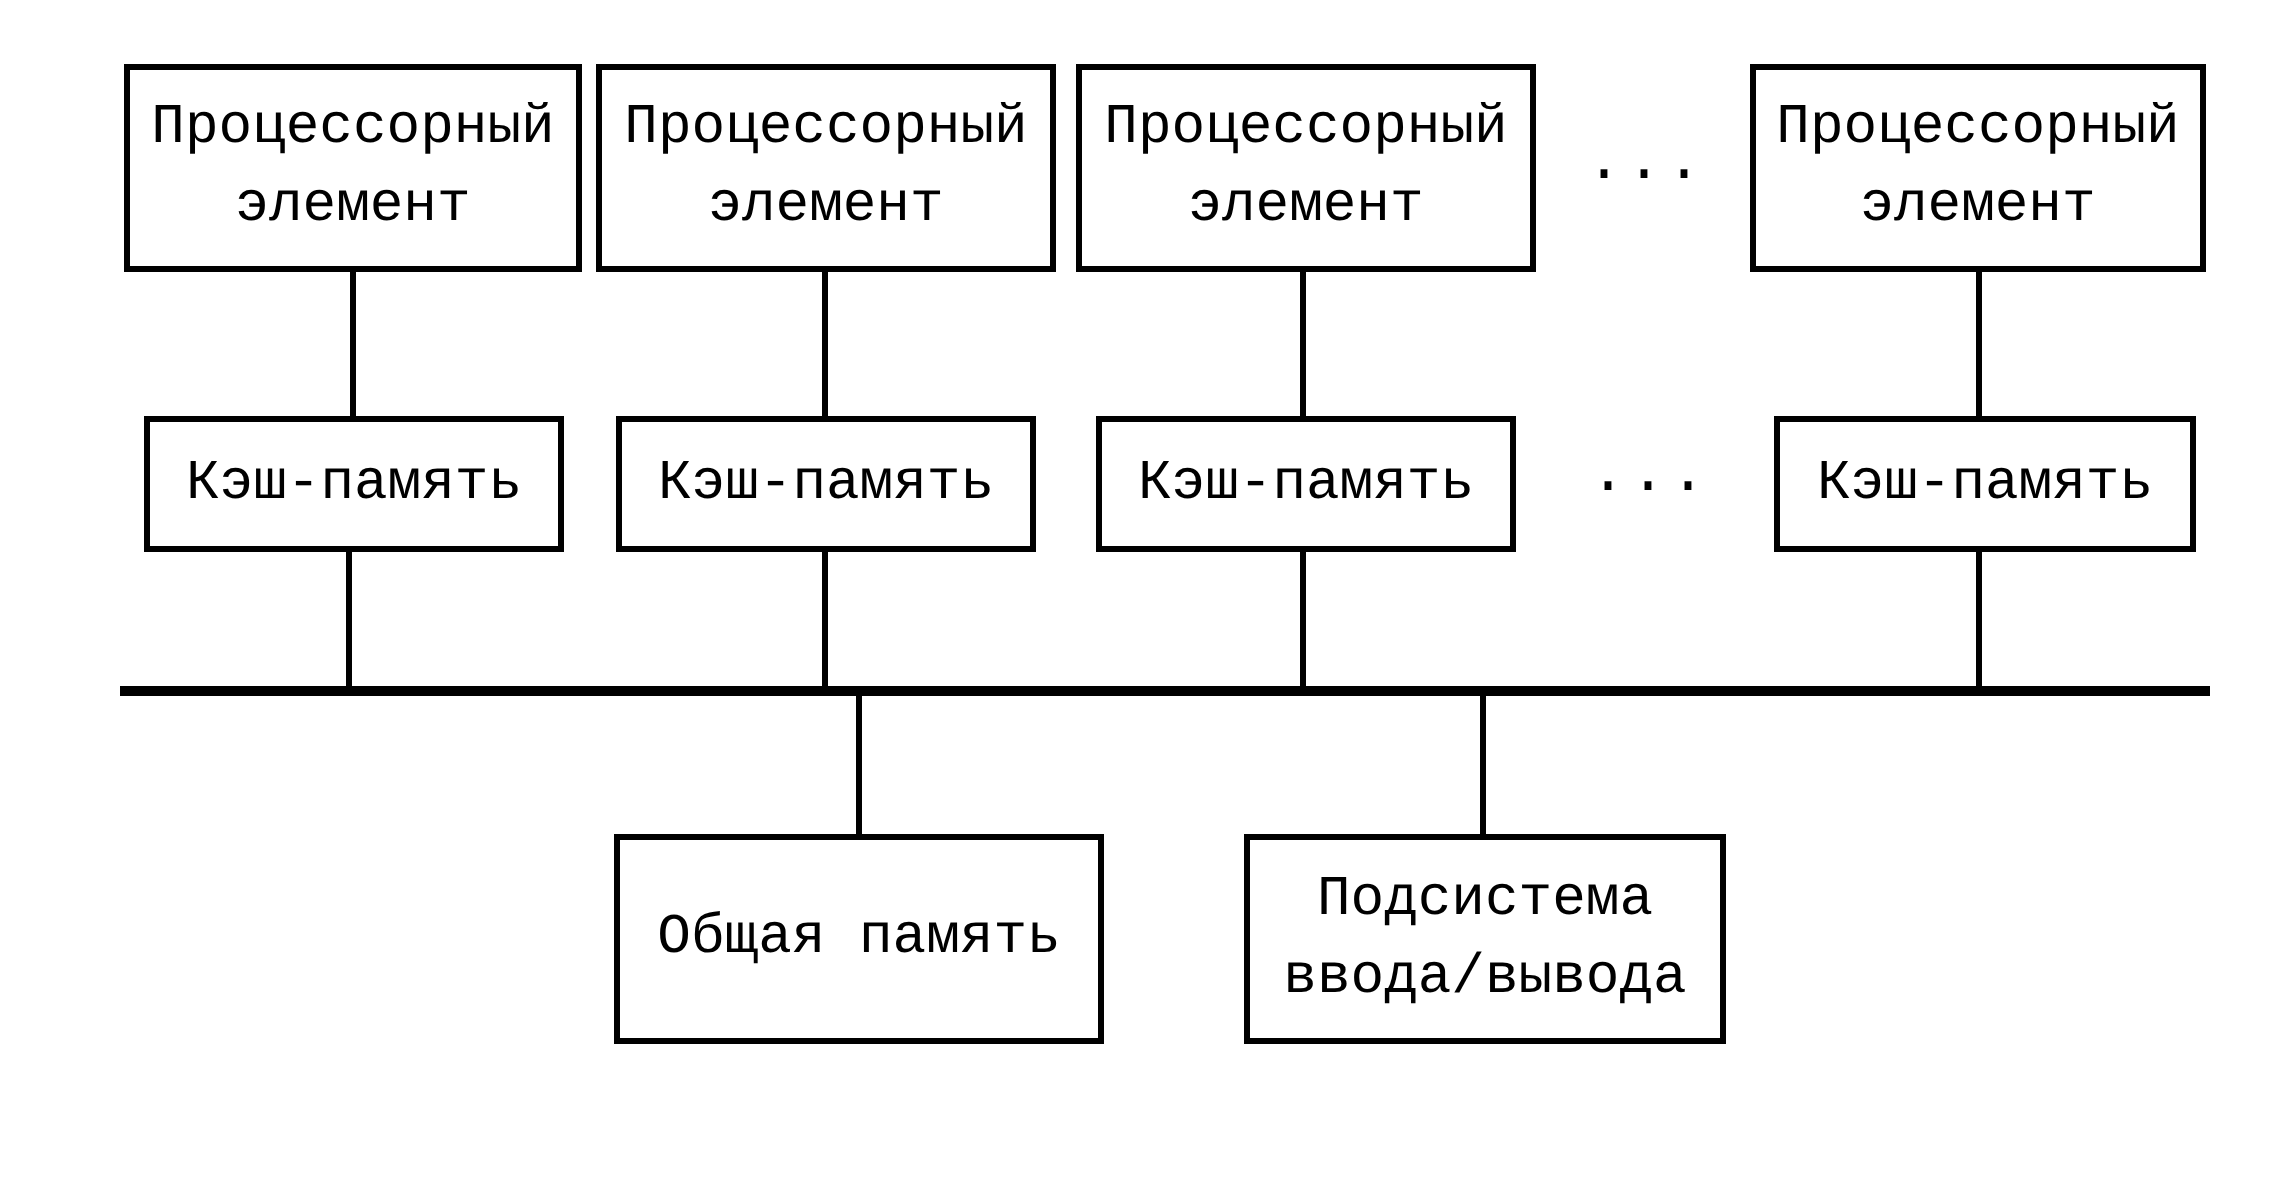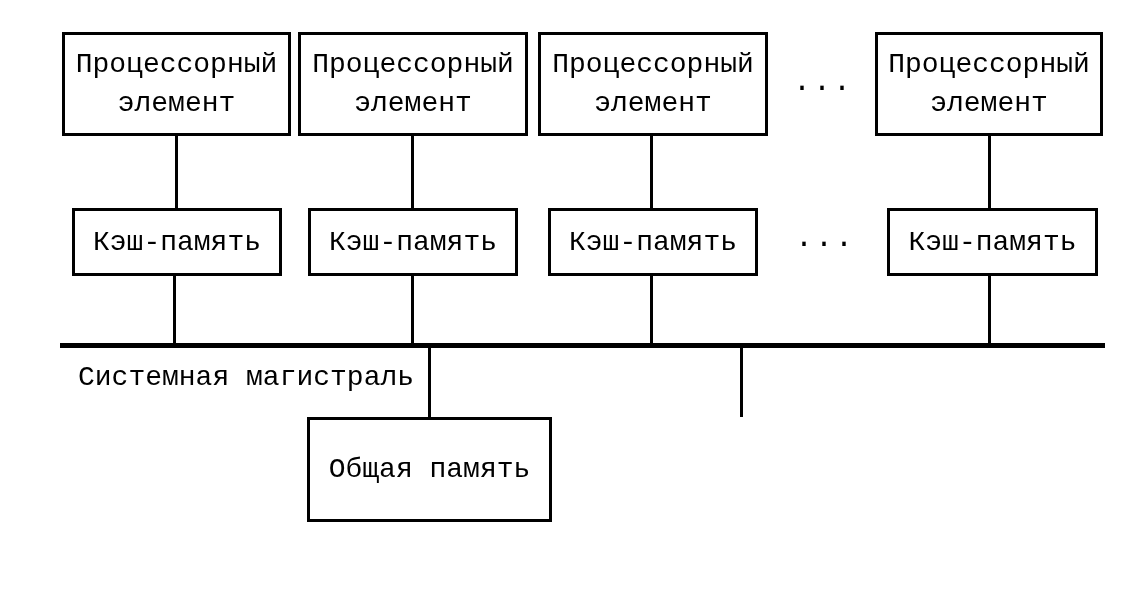--- a/index.html
+++ b/index.html
@@ -96,22 +96,25 @@
   </div>
 
   <div class="dots" style="left:795px;top:218px;">...</div>
 
   <div class="vline" style="left:173px;top:276px;height:69px;"></div>
   <div class="vline" style="left:411px;top:276px;height:69px;"></div>
   <div class="vline" style="left:650px;top:276px;height:69px;"></div>
   <div class="vline" style="left:988px;top:276px;height:69px;"></div>
 
   <div class="bus" style="left:60px;top:343px;width:1045px;"></div>
-  <div class="bus-label" style="left:78px;top:358px;">Системная магистраль</div>
 
   <div class="vline" style="left:428px;top:348px;height:69px;"></div>
   <div class="vline" style="left:740px;top:348px;height:69px;"></div>
 
   <div class="box" style="left:307px;top:417px;width:245px;height:105px;">
     <span class="label">Общая память</span>
   </div>
+  <div class="box" style="left:622px;top:417px;width:241px;height:105px;">
+    <span class="label">Подсистема
+ввода/вывода</span>
+  </div>
 
 </div>
 
 </body></html>

